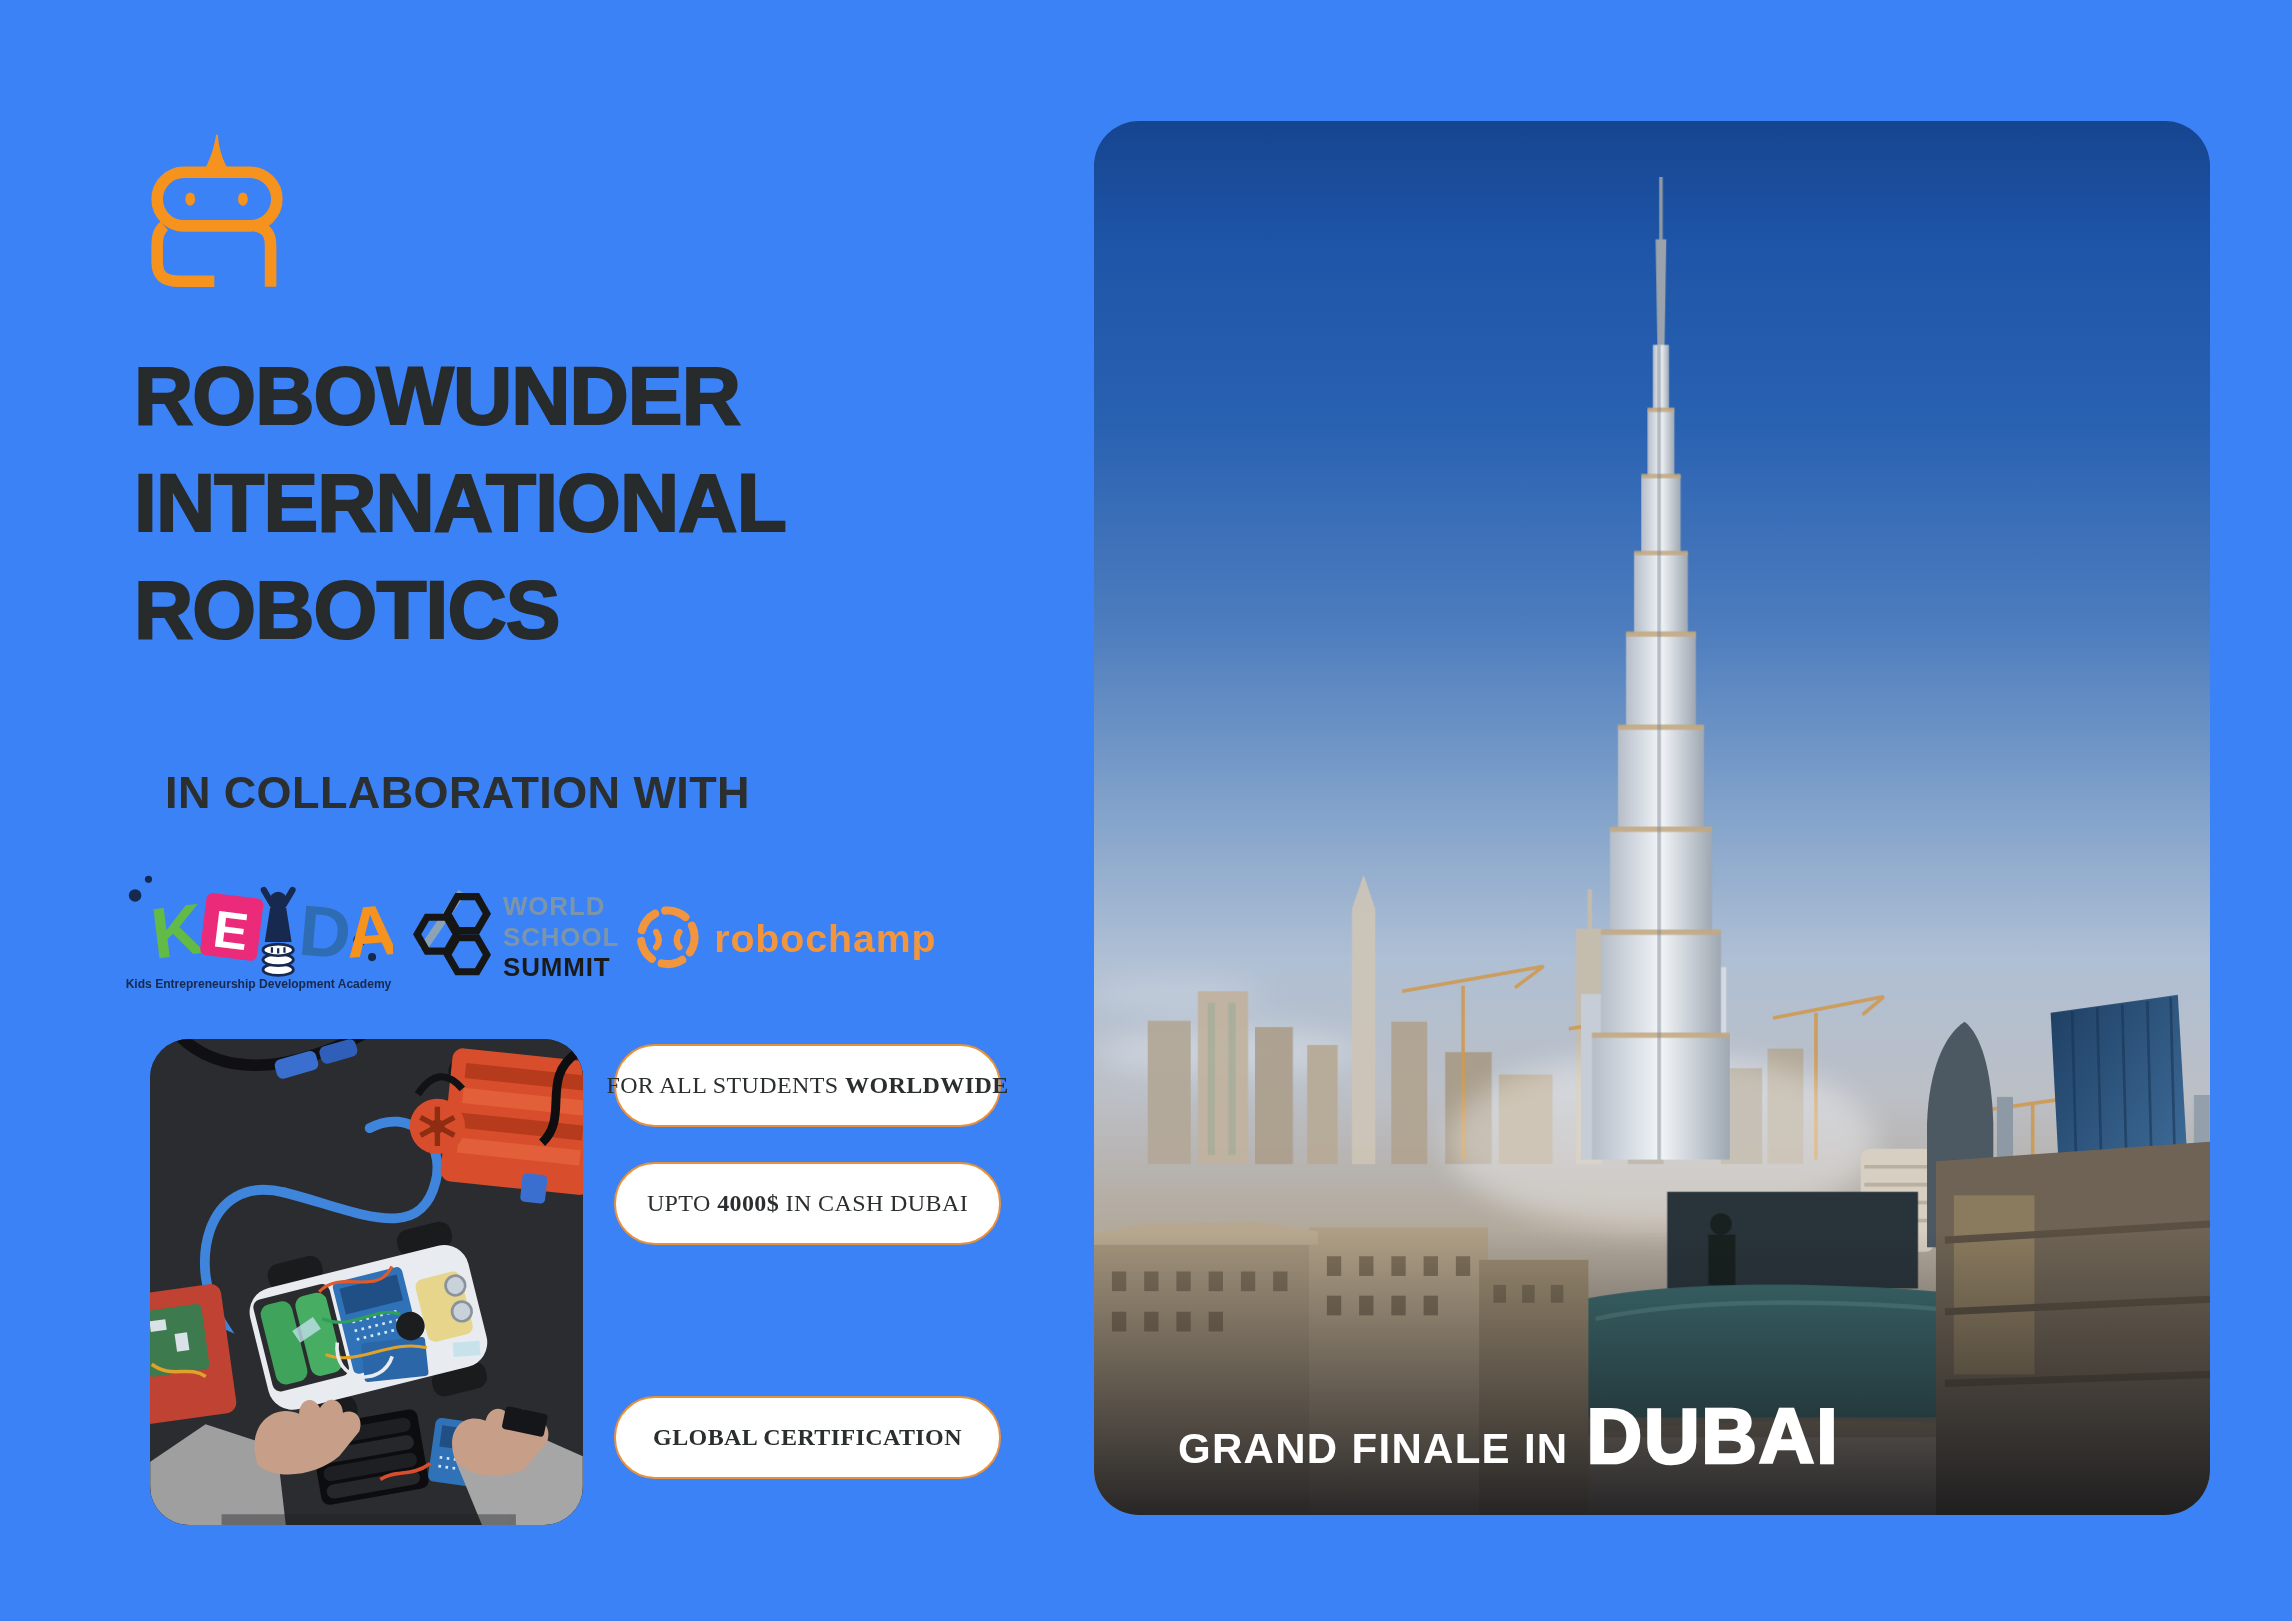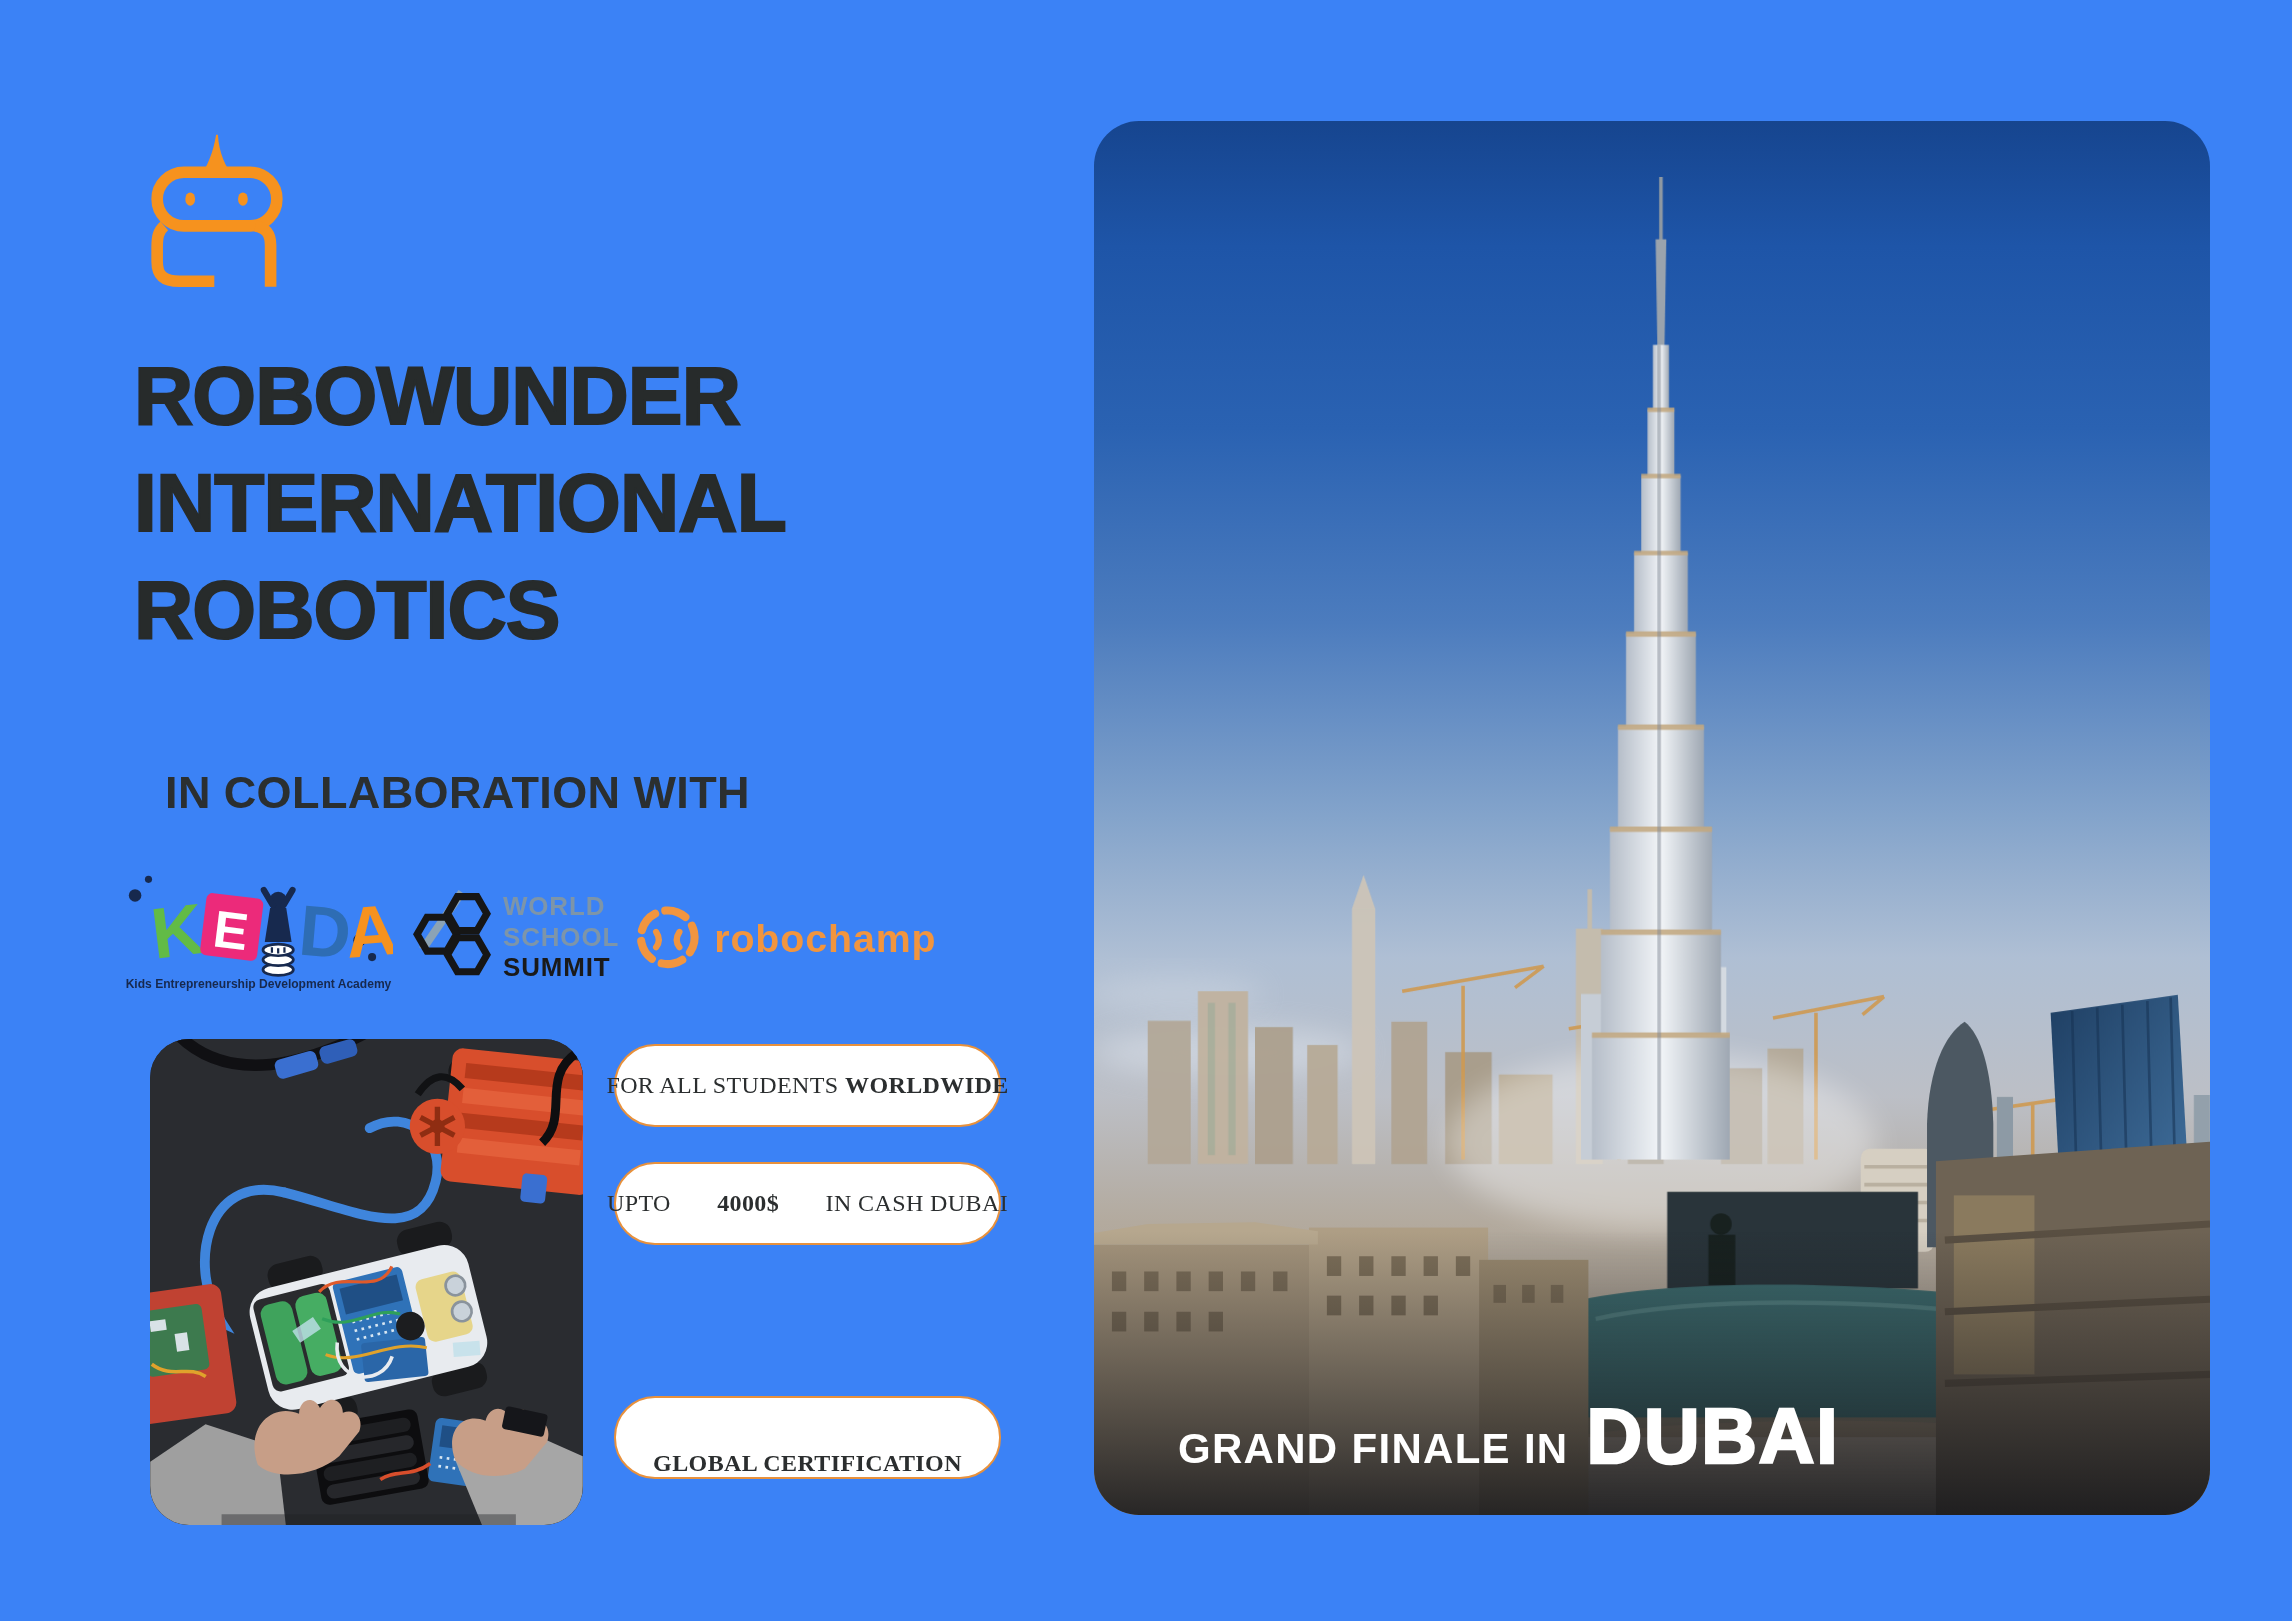--- a/index.html
+++ b/index.html
@@ -22,21 +22,21 @@
   .photo-card{position:absolute;left:150px;top:1039px;width:433px;height:486px;
               border-radius:39px;overflow:hidden;background:#2a2c30;}
   .photo-card svg{display:block;width:100%;height:100%;}
 
   
   .pill{position:absolute;left:614px;width:383px;height:79px;background:#fff;
         border:2.7px solid #E8913C;border-radius:41px;display:flex;align-items:center;
         justify-content:center;color:#2B2E2F;font-size:24px;letter-spacing:0.4px;font-family:Liberation Serif, serif;}
   .pill span{white-space:pre;}
   .pill .strong{font-weight:bold;}
-  .pill-1{top:1044px;} .pill-2{top:1162px;gap:40px;} .pill-3{top:1279px;} .pill-4{top:1396px;align-items:flex-end;}
+  .pill-1{top:1044px;} .pill-2{top:1162px;} .pill-3{top:1279px;} .pill-4{top:1396px;}
 
   
   .dubai-card{position:absolute;left:1094px;top:121px;width:1116px;height:1394px;
               border-radius:45px;overflow:hidden;
               background:linear-gradient(180deg,#16458F 0%,#1E55A8 9%,#2A62B2 22%,
                           #4C7CBE 36%,#84A4CB 50%,#AFBFD4 60%,#BCBFC6 70%,
                           #B3AA9E 79%,#A59A8C 90%,#9C9284 100%);}
   .dubai-card svg.scene{position:absolute;inset:0;width:100%;height:100%;display:block;}
   .finale{position:absolute;left:47px;bottom:34px;display:flex;align-items:baseline;
           gap:18px;color:#ffffff;z-index:5;}

